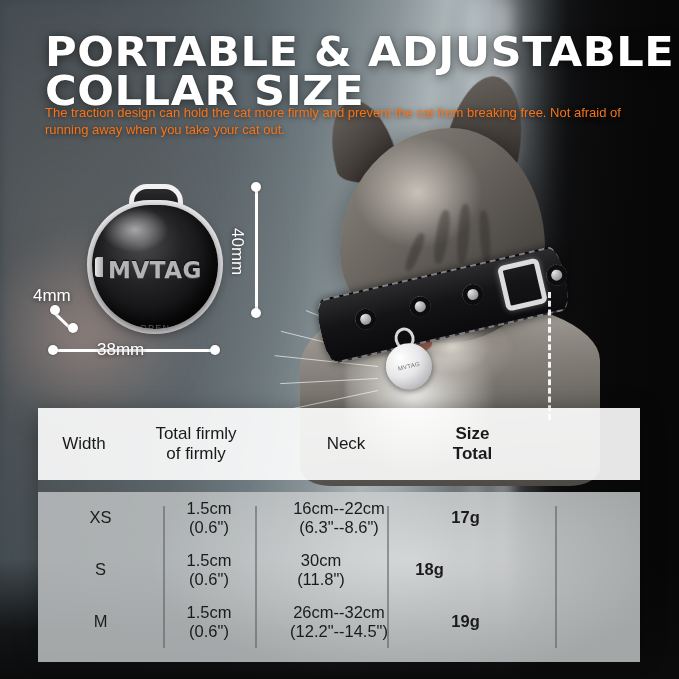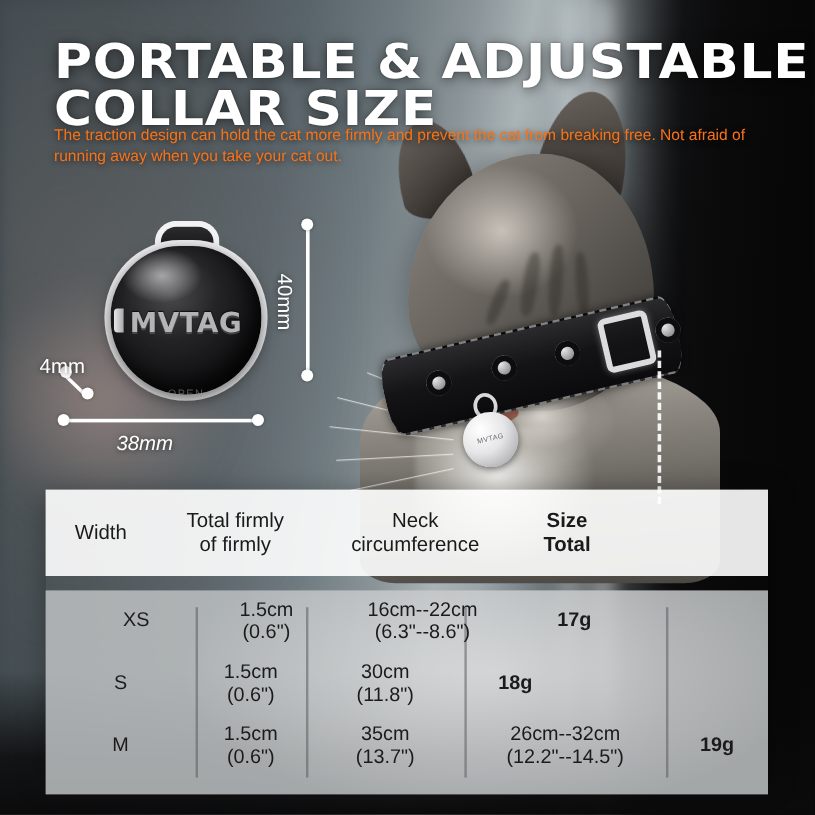--- a/index.html
+++ b/index.html
@@ -153,39 +153,39 @@
         text-shadow:0 1px 4px rgba(0,0,0,.6); }
 
   .v-line{ left:255px; top:186px; width:2.5px; height:127px; }
   .v-dot-top{ left:251px; top:182px; }
   .v-dot-bot{ left:251px; top:308px; }
   .v-label{ left:247px; top:228px; transform:rotate(90deg); transform-origin:left top; }
 
   .h-line{ left:52px; top:349px; width:166px; height:2.5px; }
   .h-dot-l{ left:48px; top:345px; }
   .h-dot-r{ left:210px; top:345px; }
-  .h-label{ left:97px; top:360px;font-style:italic; }
+  .h-label{ left:97px; top:340px; }
 
   .d-line{ left:52px; top:309px; width:26px; height:2.5px; transform:rotate(44deg); transform-origin:left center; }
   .d-dot-a{ left:50px; top:305px; }
   .d-dot-b{ left:68px; top:323px; }
-  .d-label{ left:33px; top:296px; }
+  .d-label{ left:33px; top:286px; }
 
   
   .table{ position:absolute; left:38px; top:408px; width:602px; height:242px;
     box-shadow:0 4px 22px rgba(0,0,0,.35); }
   .thead{ position:relative; height:72px;
     background:rgba(255,255,255,.90); display:flex; align-items:center; }
   .tbody{ position:relative; height:170px;
     background:rgba(186,189,190,.88); }
   .tbody::before{ content:""; position:absolute; inset:0;
     background:radial-gradient(62% 100% at 62% 40%, rgba(255,255,255,.42) 0%, rgba(255,255,255,0) 70%);
     pointer-events:none; }
   .row{ position:relative; display:flex; align-items:center; height:52px; }
-  .row.r1{ margin-top:12px;padding-left:13px; }
+  .row.r1{ margin-top:12px; }
   .cell{ text-align:center; color:#1b1b1b; line-height:1.18; }
   .c0{ width:125px; }
   .c1{ width:92px; }
   .c2{ width:132px; }
   .c3{ width:168px; }
   .c4{ width:85px;font-weight:bold; }
   .thead .cell{ font-size:17px; color:#1a1a1a; }
   .tbody .cell{ font-size:16.5px; }
   .tbody .cell .sub{ display:block; font-size:16.5px; }
   .divider{ position:absolute; top:14px; width:1.5px; height:142px;
@@ -284,21 +284,20 @@
   <div class="table">
 
     <div class="thead">
       <div class="cell c1">Width</div>
       <div class="cell c2">
         <span>Total firmly</span><br>
         <span>of firmly</span>
       </div>
       <div class="cell c3">
         <span>Neck</span><br>
-        <span>circumference</span>
       </div>
       <div class="cell c4">
         <span>Size</span><br>
         <span>Total</span>
       </div>
     </div>
 
     <div class="tbody">
       <div class="divider dv1"></div>
       <div class="divider dv2"></div>
@@ -330,24 +329,20 @@
         </div>
         <div class="cell c4">18g</div>
       </div>
 
       <div class="row">
         <div class="cell c0">M</div>
         <div class="cell c1">
           <span>1.5cm</span>
           <span class="sub">(0.6")</span>
         </div>
-        <div class="cell c2">
-          <span>35cm</span>
-          <span class="sub">(13.7")</span>
-        </div>
         <div class="cell c3">
           <span>26cm--32cm</span>
           <span class="sub">(12.2"--14.5")</span>
         </div>
         <div class="cell c4">19g</div>
       </div>
     </div>
   </div>
 
 </div>

